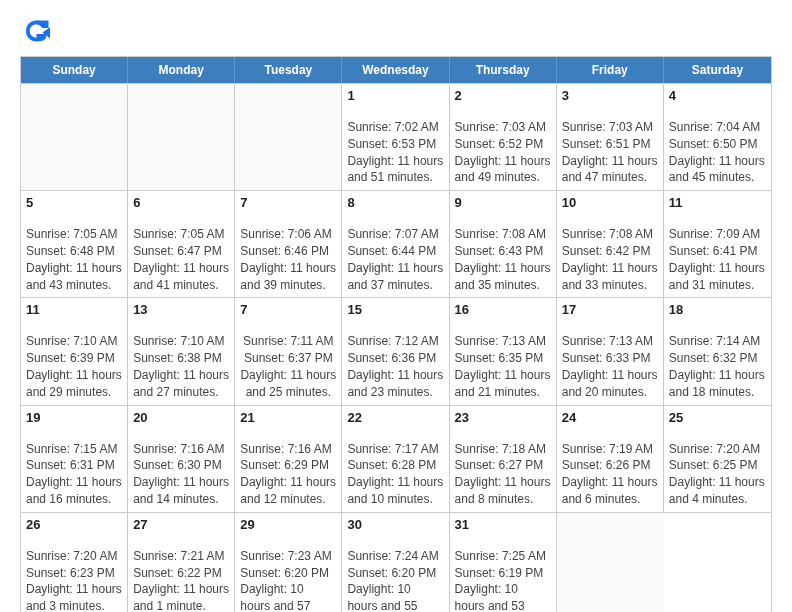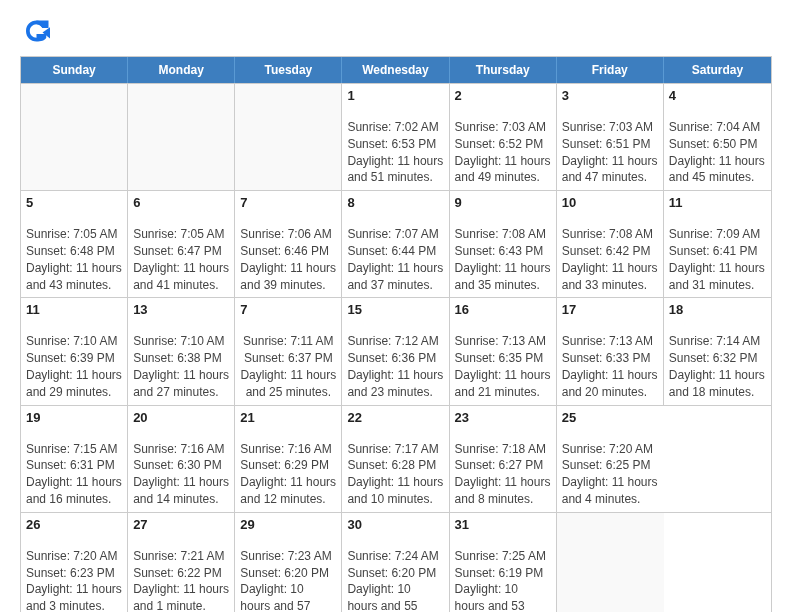--- a/index.html
+++ b/index.html
@@ -280,20 +280,26 @@
 Sunset: 6:28 PM
 Daylight: 11 hours and 10 minutes.</div>
           </div>
           <div class="cal-cell">
             <div class="day-num">23</div>
             <div class="day-info" style="white-space: pre-line;">Sunrise: 7:18 AM
 Sunset: 6:27 PM
 Daylight: 11 hours and 8 minutes.</div>
           </div>
           <div class="cal-cell">
+            <div class="day-num">24</div>
+            <div class="day-info" style="white-space: pre-line;">Sunrise: 7:19 AM
+Sunset: 6:26 PM
+Daylight: 11 hours and 6 minutes.</div>
+          </div>
+          <div class="cal-cell">
             <div class="day-num">25</div>
             <div class="day-info" style="white-space: pre-line;">Sunrise: 7:20 AM
 Sunset: 6:25 PM
 Daylight: 11 hours and 4 minutes.</div>
           </div>
         </div>
         <div class="cal-week">
           <div class="cal-cell">
             <div class="day-num">26</div>
             <div class="day-info" style="white-space: pre-line;">Sunrise: 7:20 AM

